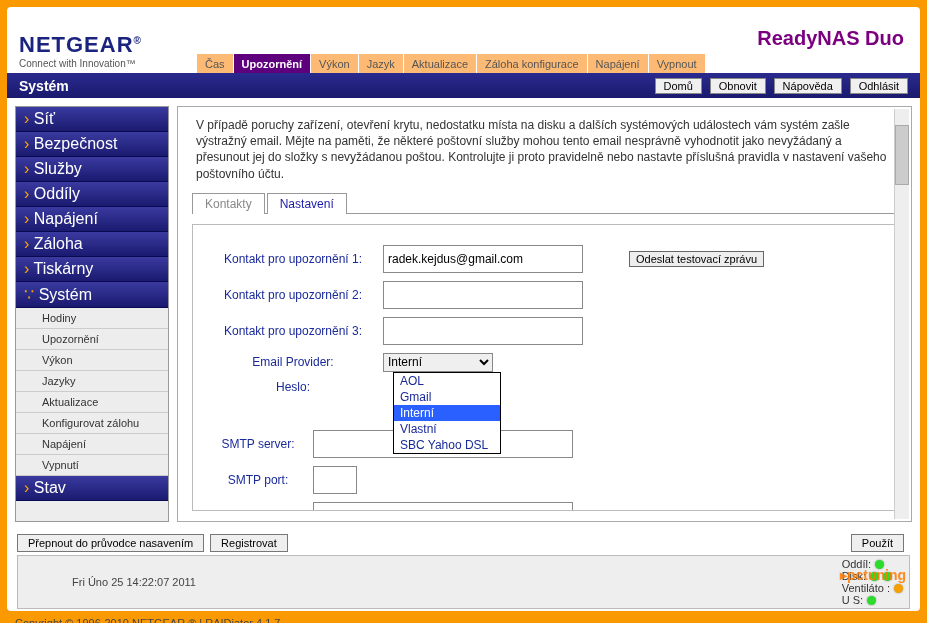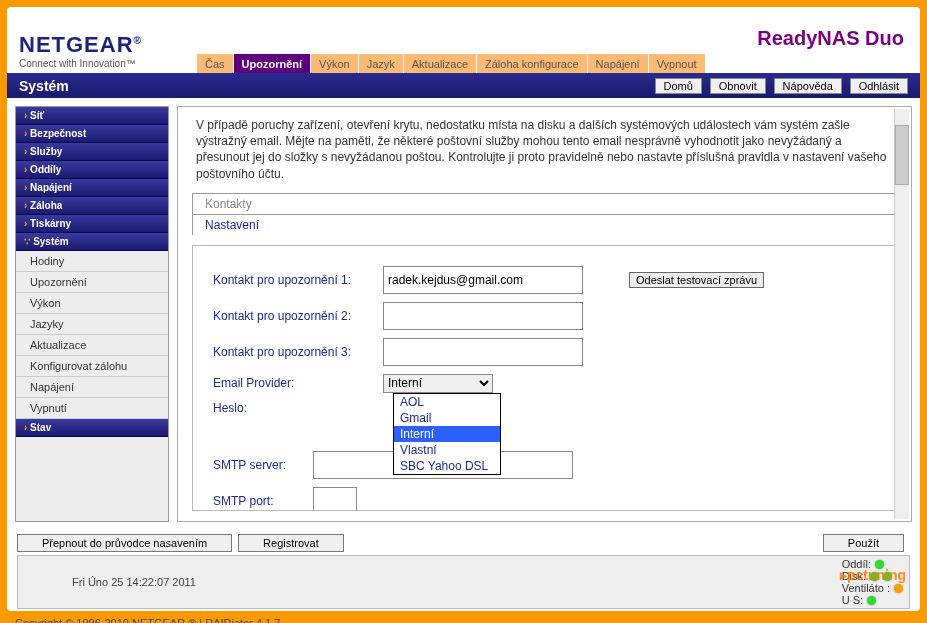--- a/index.html
+++ b/index.html
@@ -12,45 +12,45 @@
 .logo .tag { font-size: 10px; color: #555; }
 .product-title { position: absolute; right: 16px; top: 20px; color: #7b0080; font-size: 20px; font-weight: bold; }
 .top-tabs { position: absolute; left: 190px; bottom: 0; display: flex; gap: 1px; }
 .top-tab { background: #fdba74; color: #555; padding: 4px 8px 3px; font-size: 11px; cursor: pointer; }
 .top-tab.active { background: #5e007e; color: #fff; font-weight: bold; }
 .title-bar { background: linear-gradient(#2a2a8f, #1a1a6e); color: #fff; font-weight: bold; font-size: 14px; padding: 4px 12px; display: flex; align-items: center; }
 .title-bar .title-text { flex: 1; }
 .title-bar .tb-buttons button { font-size: 11px; margin-left: 4px; padding: 1px 8px; background: #f0f0f0; border: 1px solid #888; cursor: pointer; }
 .main-row { flex: 1; display: flex; padding: 8px; gap: 8px; min-height: 0; }
 .sidebar { width: 154px; border: 1px solid #999; background: #ededed; }
-.side-h { background: linear-gradient(#3a3aa0, #1a1a70); color: #fff; font-weight: bold; font-size: 10px; padding: 3px 8px; border-bottom: 1px solid #0a0a50; cursor: pointer; }
+.side-h { background: linear-gradient(#3a3aa0, #1a1a70); color: #fff; font-weight: normal; font-size: 16px; padding: 3px 8px; border-bottom: 1px solid #0a0a50; cursor: pointer; }
 .side-h::before { content: "› "; color: #ffa500; }
 .side-h.active::before { content: "∵ "; color: #ffa500; }
-.side-sub { background: #ededed; color: #333; font-size: 11px; padding: 4px 14px; border-bottom: 1px solid #ccc; cursor: pointer; }
+.side-sub { background: #ededed; color: #333; font-size: 11px; padding: 4px 26px; border-bottom: 1px solid #ccc; cursor: pointer; }
 .content { flex: 1; border: 1px solid #aaa; background: #fff; display: flex; flex-direction: column; overflow: hidden; }
 .content-desc { padding: 10px 18px 6px; font-size: 12px; color: #333; line-height: 1.35; }
-.inner-tabs { display: flex; border-bottom: 1px solid #999; margin: 4px 14px 0; flex-direction: column; }
+.inner-tabs { display: flex; border-bottom: 1px solid #999; margin: 4px 14px 0; }
 .inner-tab { padding: 3px 12px; font-size: 12px; border: 1px solid #999; border-bottom: none; margin-right: 2px; background: #fff; color: #1a1aaa; cursor: pointer; position: relative; top: 1px; }
 .inner-tab.active { color: #888; background: #fff; }
 .form-area { margin: 10px 14px; border: 1px solid #bbb; padding: 20px 20px 10px 20px; flex: 1; position: relative; overflow: auto; }
 .frow { display: flex; align-items: center; margin-bottom: 8px; font-size: 12px; color: #1a2a9a; }
-.frow label { width: 170px; text-align: left; padding-right: 10px; }
+.frow label { width: 170px; text-align: center; padding-right: 10px; }
 .frow input[type=text], .frow input[type=password] { border: 1px solid #888; height: 19px; padding: 13px 4px; font-size: 12px; }
 .frow .w1 { width: 200px; }
 .frow select { border: 1px solid #888; font-size: 12px; height: 19px; width: 110px; }
 .testbtn { margin-left: 46px; font-size: 11px; padding: 1px 6px; border: 1px solid #666; background: #eee; cursor: pointer; }
 .advlink { color: #1a1aee; text-decoration: underline; cursor: pointer; margin-left: 180px; font-size: 12px; display: block; margin-bottom: 14px; }
 .dropdown-open { position: absolute; border: 1px solid #000; background: #fff; font-size: 12px; }
 .dropdown-open div { padding: 1px 6px; cursor: pointer; }
 .dropdown-open div.sel { background: #2a60ff; color: #fff; }
 .scrollbar { position: absolute; right: 2px; top: 2px; bottom: 2px; width: 15px; background: #eee; border-left: 1px solid #ccc; }
 .scrollbar .thumb { background: #ccc; border: 1px solid #aaa; height: 60px; margin-top: 16px; }
 .footer { padding: 4px 10px 2px; }
 .footbtns { display: flex; align-items: center; margin-bottom: 3px; }
-.footbtns button { font-size: 11px; padding: 2px 24px; border: 1px solid #777; background: #efefef; cursor: pointer; margin-right: 6px; }
+.footbtns button { font-size: 11px; padding: 2px 10px; border: 1px solid #777; background: #efefef; cursor: pointer; margin-right: 6px; }
 .footbtns .spacer { flex: 1; }
 .statusbar { display: flex; align-items: center; background: #eee; border: 1px solid #bbb; font-size: 11px; padding: 2px 6px; }
 .statusbar .ts { color: #444; width: 220px; text-align: center; }
 .statusbar .spacer { flex: 1; }
 .statusbar .stat { margin-left: 4px; color: #333; display: flex; align-items: center; }
 .led { display: inline-block; width: 9px; height: 9px; border-radius: 50%; margin-left: 4px; box-shadow: 0 0 2px rgba(0,0,0,.4); }
 .led.g { background: #2bdc2b; }
 .led.o { background: #f5a000; }
 .copyright { font-size: 11px; color: #444; padding: 4px 10px; background: #fa9a00; }
 .ptlogo { position: absolute; right: 14px; bottom: 28px; font-size: 14px; font-weight: bold; color: #ff7a00; opacity: .85; pointer-events: none; }

